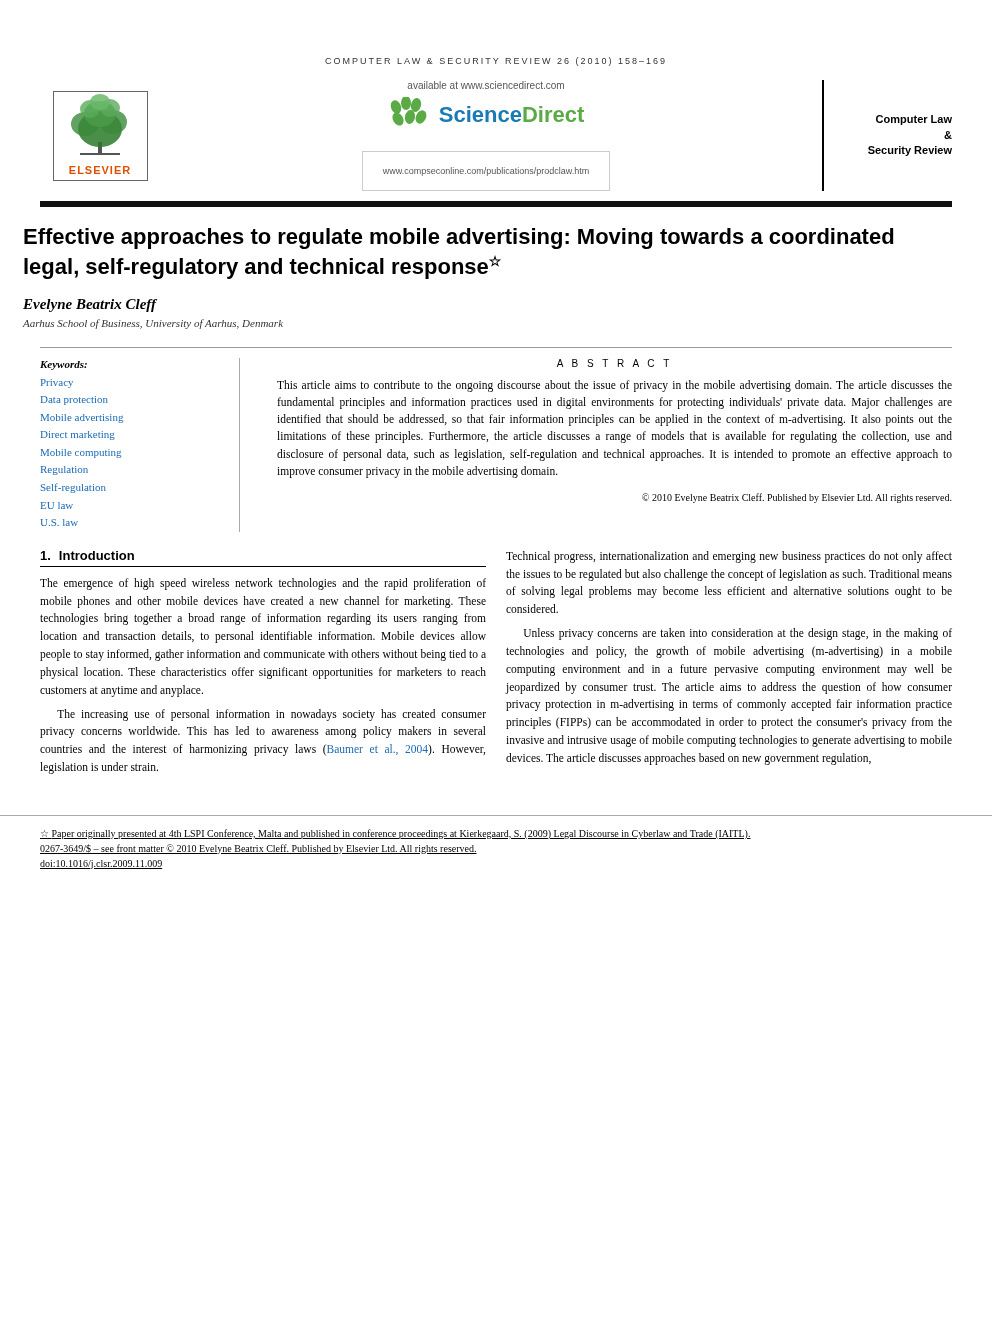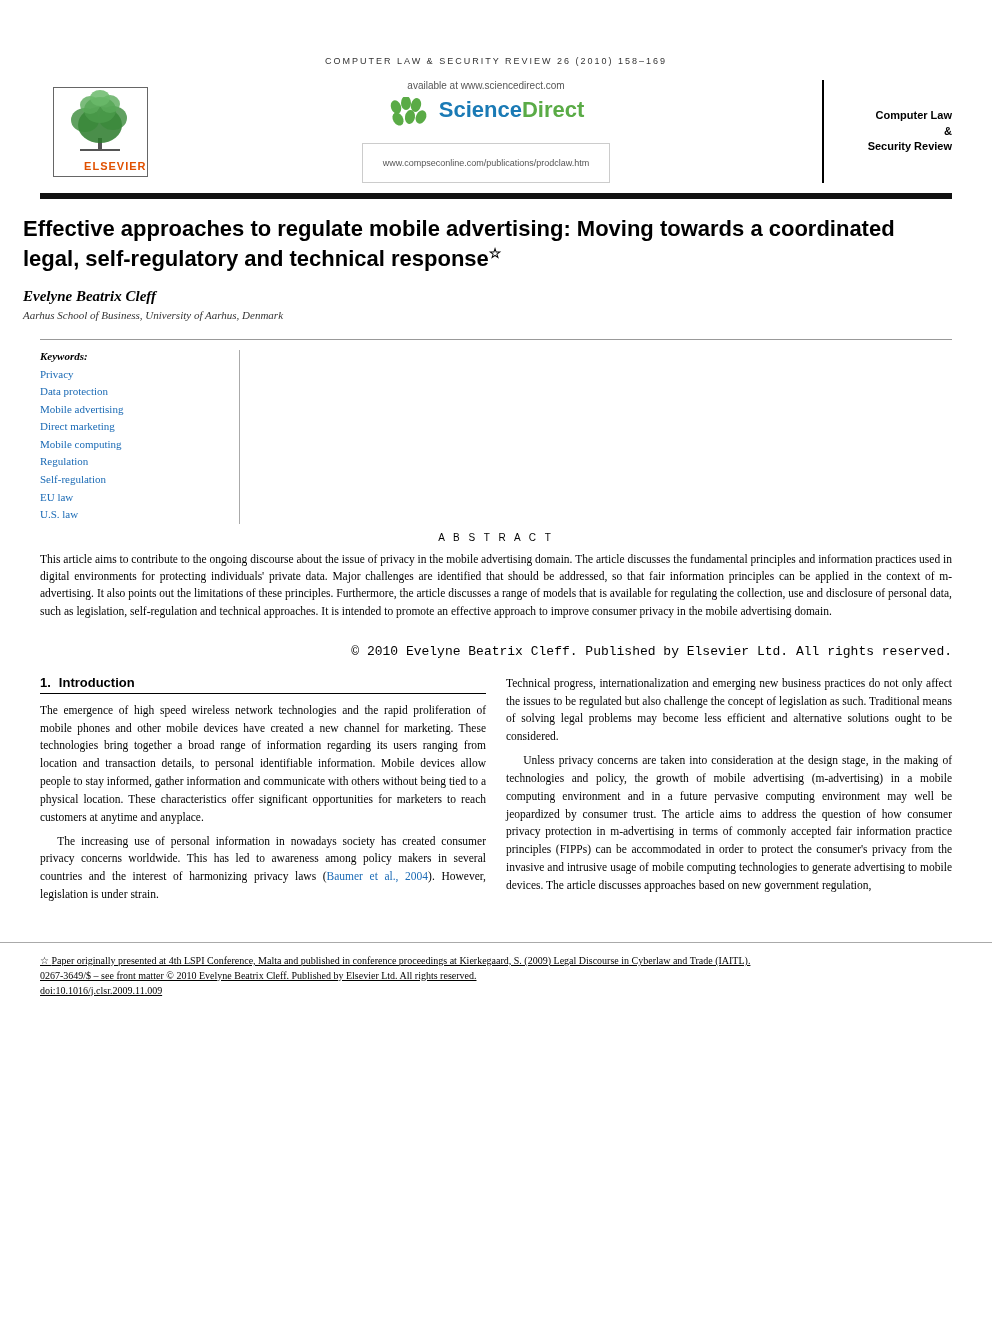--- a/index.html
+++ b/index.html
@@ -49,21 +49,21 @@
       justify-content: center;
     }
 
     .elsevier-logo {
       width: 95px;
       height: 90px;
       border: 1.5px solid #666;
       position: relative;
       display: flex;
       flex-direction: column;
-      align-items: flex-end;
+      align-items: center;
       justify-content: flex-end;
       overflow: hidden;
       background: #fff;
     }
 
     .elsevier-tree-svg {
       position: absolute;
       top: 2px;
       left: 50%;
       transform: translateX(-50%);
@@ -90,22 +90,23 @@
 
     .available-text {
       font-size: 10px;
       font-family: Arial, sans-serif;
       color: #555;
       margin-bottom: 6px;
     }
 
     .sciencedirect-logo {
       display: flex;
+      align-items: center;
       gap: 9px;
-      margin-bottom: 6px;
+      margin-bottom: 14px;
     }
 
     .sd-brand {
       font-family: Arial, sans-serif;
       font-size: 22px;
       font-weight: bold;
       color: #1a7ab5;
     }
 
     .sd-brand span {
@@ -185,23 +186,23 @@
     
     .thin-line {
       border: none;
       border-top: 1px solid #999;
       margin: 10px 40px;
     }
 
     
     .abstract-section {
       display: flex;
-      flex-direction: column;
+      flex-direction: row;
       padding: 0 40px;
-      gap: 8px;
+      gap: 37px;
     }
 
     .keywords-col {
       width: 200px;
       flex-shrink: 0;
       border-right: 1px solid #aaa;
       padding-right: 15px;
     }
 
     .keywords-title {
@@ -234,24 +235,24 @@
     }
 
     .abstract-text {
       font-size: 11.5px;
       line-height: 1.5;
       text-align: justify;
       font-family: 'Times New Roman', Times, serif;
     }
 
     .copyright-line {
-      font-size: 13px;
+      font-size: 10px;
       text-align: right;
-      margin-top: 24px;
-      font-family: Liberation Mono, monospace;
+      margin-top: 12px;
+      font-family: Liberation Serif, serif;
     }
 
     
     .body-section {
       padding: 16px 40px 0 40px;
       display: flex;
       flex-direction: row;
       gap: 20px;
     }
 

